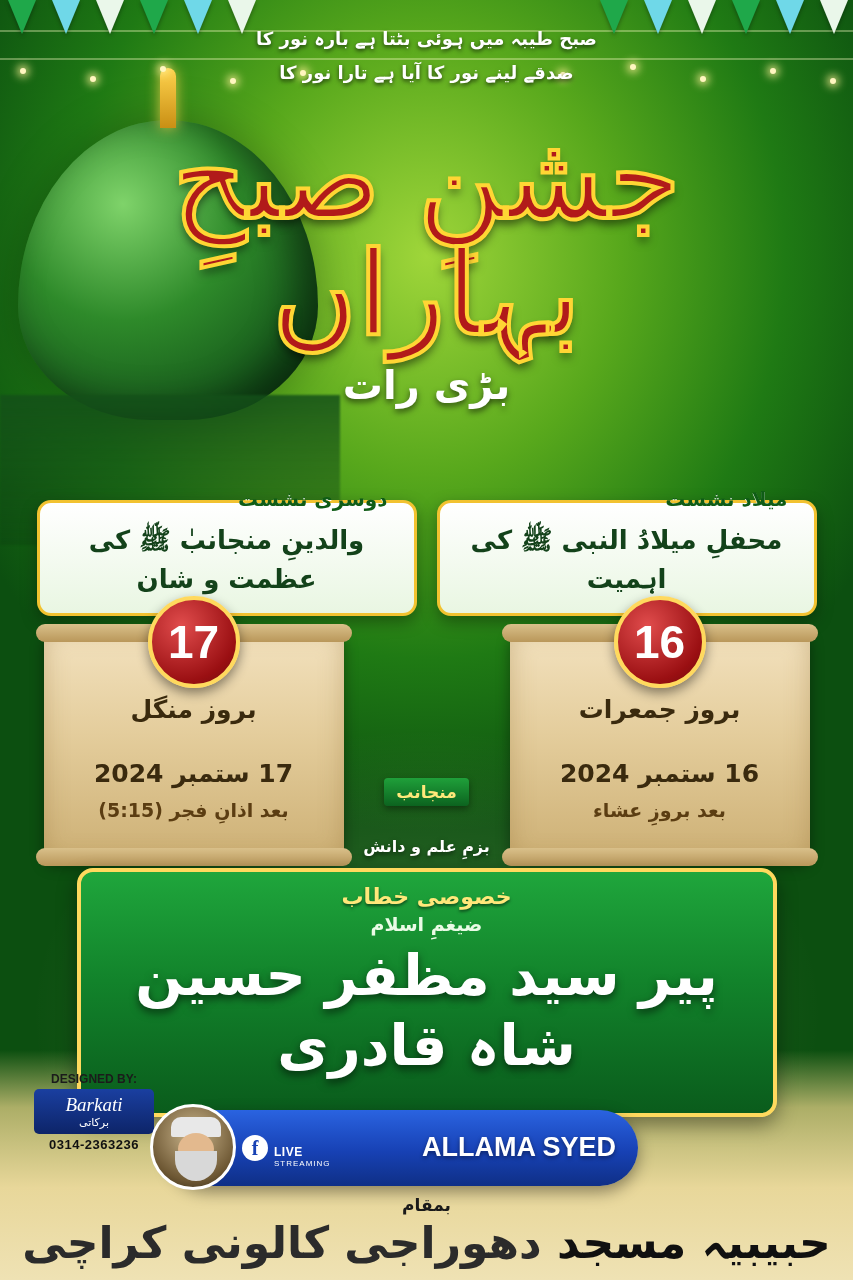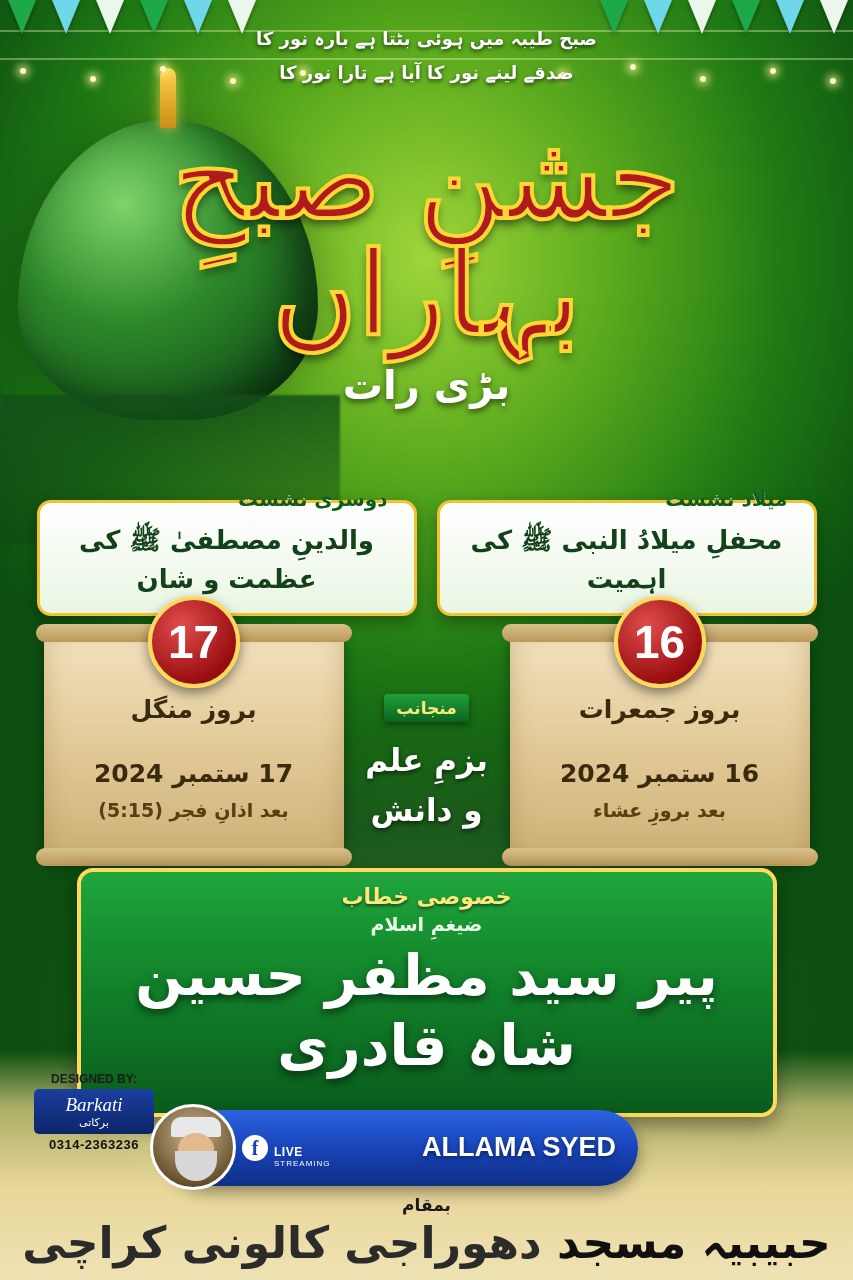--- a/index.html
+++ b/index.html
@@ -113,21 +113,21 @@
     color: #0f5c16; font-size: 20px; font-weight: bold;
     text-shadow: 0 1px 0 #fff;
   }
   .session-title {
     font-size: 26px; font-weight: bold; color: #13421a;
     line-height: 1.5;
   }
 
   .dates {
     position: absolute; top: 630px; left: 0; width: 853px;
-    display: flex; justify-content: center; align-items: center; gap: 8px;
+    display: flex; justify-content: center; align-items: flex-end; gap: 8px;
   }
   .scroll {
     position: relative; width: 300px; height: 230px;
     background: linear-gradient(180deg, #f3e2bf 0%, #e4cd9c 45%, #cdb075 100%);
     border-radius: 10px;
     box-shadow: 0 6px 14px rgba(0,0,0,.4), inset 0 0 24px rgba(140,105,45,.35);
     padding: 34px 14px 12px;
     text-align: center;
   }
   .scroll:before, .scroll:after {
@@ -158,21 +158,21 @@
     width: 150px; padding-top: 40px; text-align: center;
   }
   .center-ribbon {
     display: inline-block;
     background: linear-gradient(180deg, #1fa03a, #0c631f);
     color: #ffe87a; font-size: 17px; font-weight: bold;
     padding: 4px 12px; border-radius: 4px;
     box-shadow: 0 3px 7px rgba(0,0,0,.4);
   }
   .center-text {
-    margin-top: 14px; font-size: 31px; font-weight: bold; color: #ffffff;
+    margin-top: 28px; font-size: 16px; font-weight: bold; color: #ffffff;
     line-height: 1.6; text-shadow: 0 2px 5px rgba(0,0,0,.6);
   }
 
   .speaker-box {
     position: absolute; top: 868px; left: 50%; transform: translateX(-50%);
     width: 700px; padding: 12px 18px 32px;
     background: linear-gradient(180deg, #1fa63c 0%, #12832b 45%, #0a5c1c 100%);
     border: 4px solid #ffd95e;
     border-radius: 16px;
     text-align: center;
@@ -300,21 +300,21 @@
   </div>
 
   <div class="title-wrap">
     <div class="title-main urdu">جشنِ صبحِ بہاراں</div>
     <div class="title-sub urdu">بڑی رات</div>
   </div>
 
   <div class="sessions">
     <div class="session">
       <div class="session-tag urdu">دوسری نشست</div>
-      <div class="session-title urdu">والدینِ مصطفیٰ ﷺ کی عظمت و شان</div>
+      <div class="session-title urdu">والدینِ منجانبٰ ﷺ کی عظمت و شان</div>
     </div>
     <div class="session">
       <div class="session-tag urdu">میلاد نشست</div>
       <div class="session-title urdu">محفلِ میلادُ النبی ﷺ کی اہمیت</div>
     </div>
   </div>
 
   <div class="dates">
     <div class="scroll">
       <div class="daybadge">17</div>

